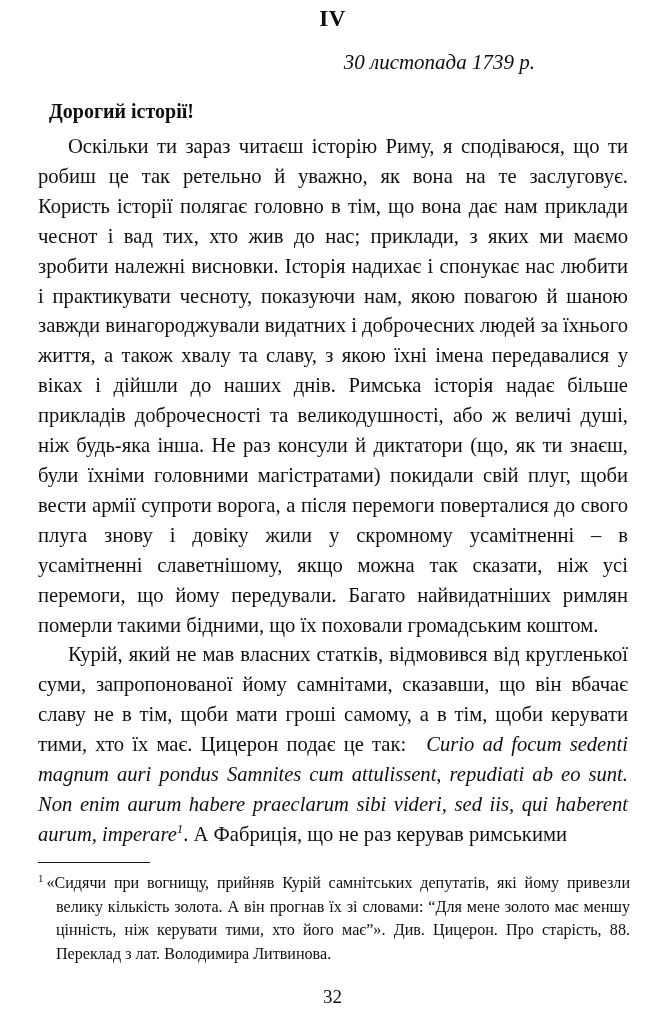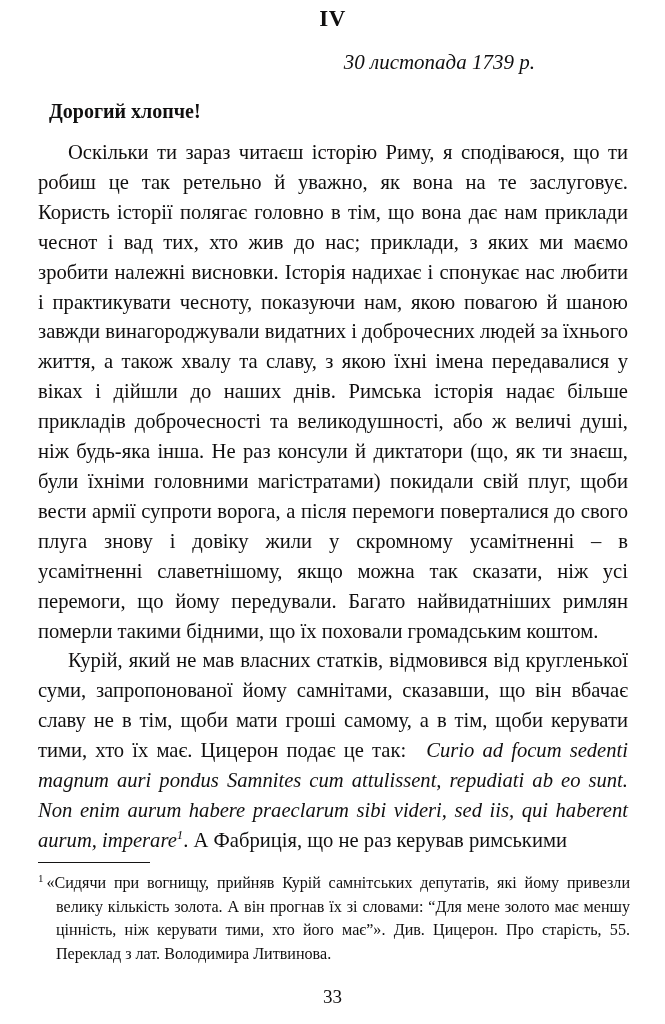--- a/index.html
+++ b/index.html
@@ -59,21 +59,21 @@
     font-size: 20px;
     font-weight: bold;
     line-height: 1;
     white-space: nowrap;
   }
 
   
   .body-block {
     position: absolute;
     left: 38px;
-    top: 138px;
+    top: 132px;
     width: 590px;
   }
 
   .body-para {
     margin: 0;
     font-size: 20.6px;
     line-height: 29.9px;
     text-align: justify;
     text-justify: inter-word;
     text-indent: 30px;
@@ -141,30 +141,30 @@
 </style>
 </head>
 <body>
 
 <div class="page">
 
   <div class="chapter-number">IV</div>
 
   <div class="date-line">30 листопада 1739 р.</div>
 
-  <div class="salutation">Дорогий хлопче!</div>
+  <div class="salutation">Дорогий історії!</div>
 
   <div class="body-block">
 
     <p class="body-para"><span>Оскільки ти зараз читаєш історію Риму, я сподіваюся, що ти робиш це так ретельно й уважно, як вона на те заслуговує. Користь історії полягає головно в тім, що вона дає нам приклади чеснот і вад тих, хто жив до нас; приклади, з яких ми маємо зробити належні висновки. Історія надихає і спонукає нас любити і практикувати чесноту, показуючи нам, якою повагою й шаною завжди винагороджували видатних і доброчесних людей за їхнього життя, а також хвалу та славу, з якою їхні імена передавалися у віках і дійшли до наших днів. Римська історія надає більше прикладів доброчесності та великодушності, або ж величі душі, ніж будь-яка інша. Не раз консули й диктатори (що, як ти знаєш, були їхніми головними магістратами) покидали свій плуг, щоби вести армії супроти ворога, а після перемоги поверталися до свого плуга знову і довіку жили у скромному усамітненні  – в усамітненні славетнішому, якщо можна так сказати, ніж усі перемоги, що йому передували. Багато найвидатніших римлян померли такими бідними, що їх поховали громадським коштом.</span></p>
 
     <p class="body-para"><span>Курій, який не мав власних статків, відмовився від кругленької суми, запропонованої йому самнітами, сказавши, що він вбачає славу не в тім, щоби мати гроші самому, а в тім, щоби керувати тими, хто їх має. Цицерон подає це так: </span><span class="lat">Curio ad focum sedenti magnum auri pondus Samnites cum attulissent, repudiati ab eo sunt. Non enim aurum habere praeclarum sibi videri, sed iis, qui haberent aurum, imperare</span><sup class="fn-ref">1</sup><span>. А Фабриція, що не раз керував римськими</span></p>
 
   </div>
 
   <div class="footnote">
     <div class="footnote-rule"></div>
-    <p class="footnote-text"><sup>1</sup><span>«Сидячи при вогнищу, прийняв Курій самнітських депутатів, які йому привезли велику кількість золота. А він прогнав їх зі словами: “Для мене золото має меншу цінність, ніж керувати тими, хто його має”». Див. Цицерон. Про старість, 55. Переклад з лат. Володимира Литвинова.</span></p>
+    <p class="footnote-text"><sup>1</sup><span>«Сидячи при вогнищу, прийняв Курій самнітських депутатів, які йому привезли велику кількість золота. А він прогнав їх зі словами: “Для мене золото має меншу цінність, ніж керувати тими, хто його має”». Див. Цицерон. Про старість, 88. Переклад з лат. Володимира Литвинова.</span></p>
   </div>
 
-  <div class="folio">33</div>
+  <div class="folio">32</div>
 
 </div>
 
 </body></html>

